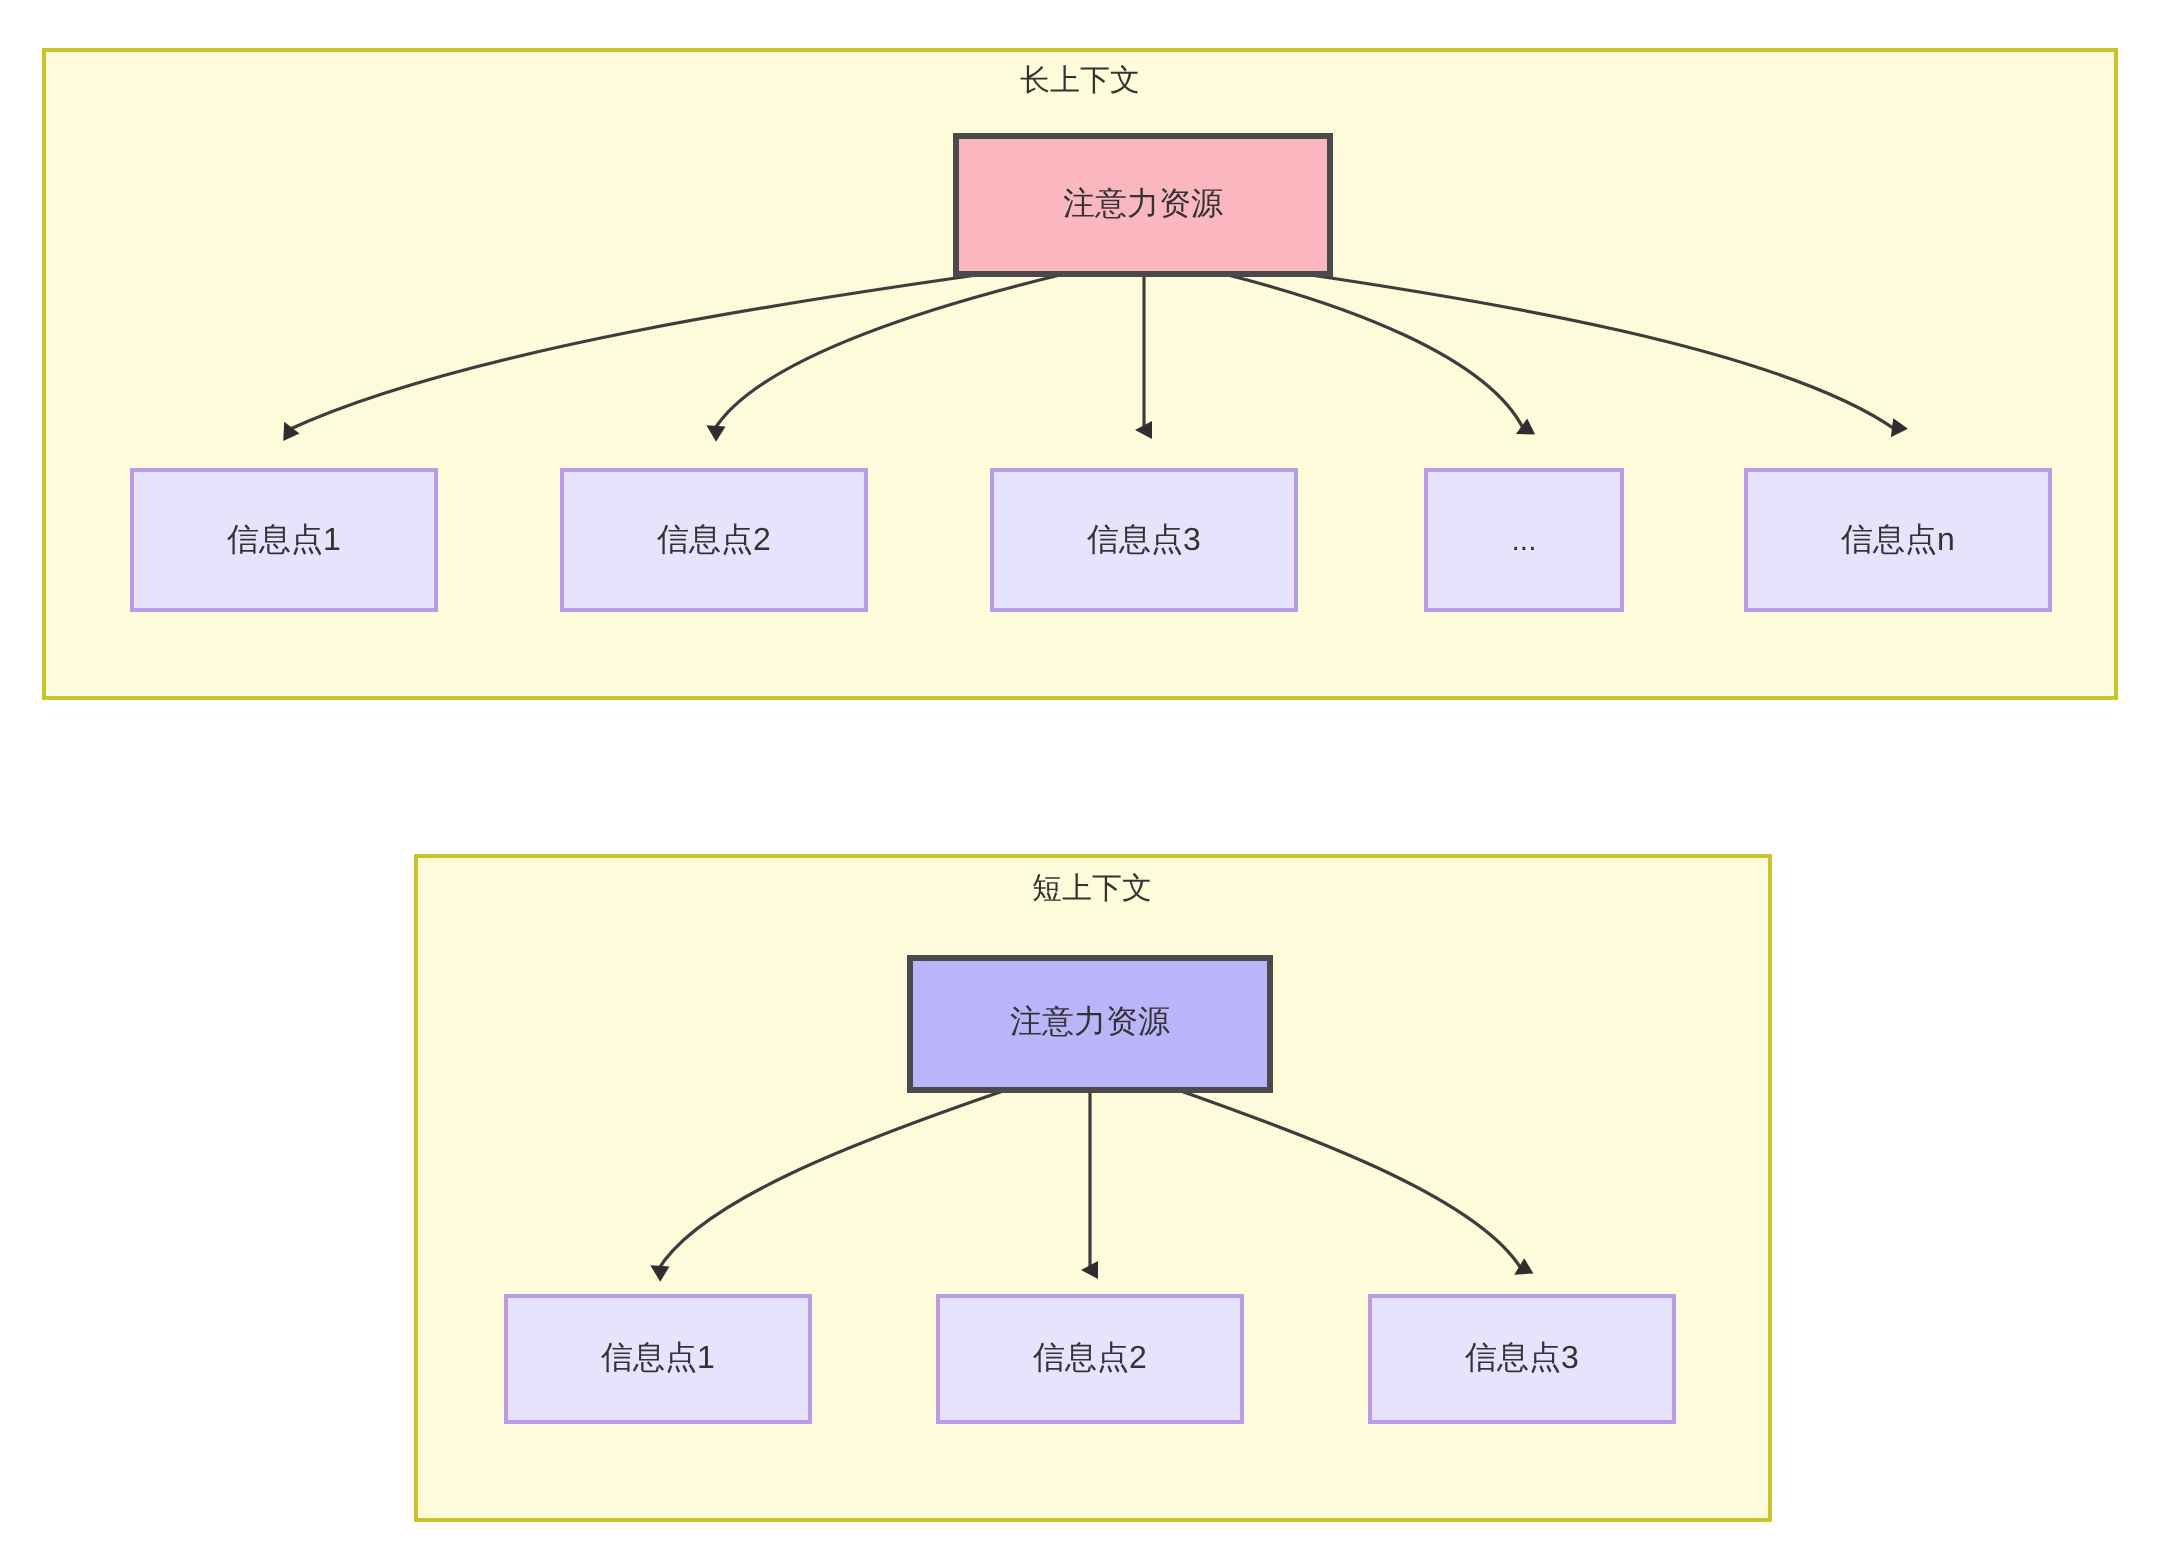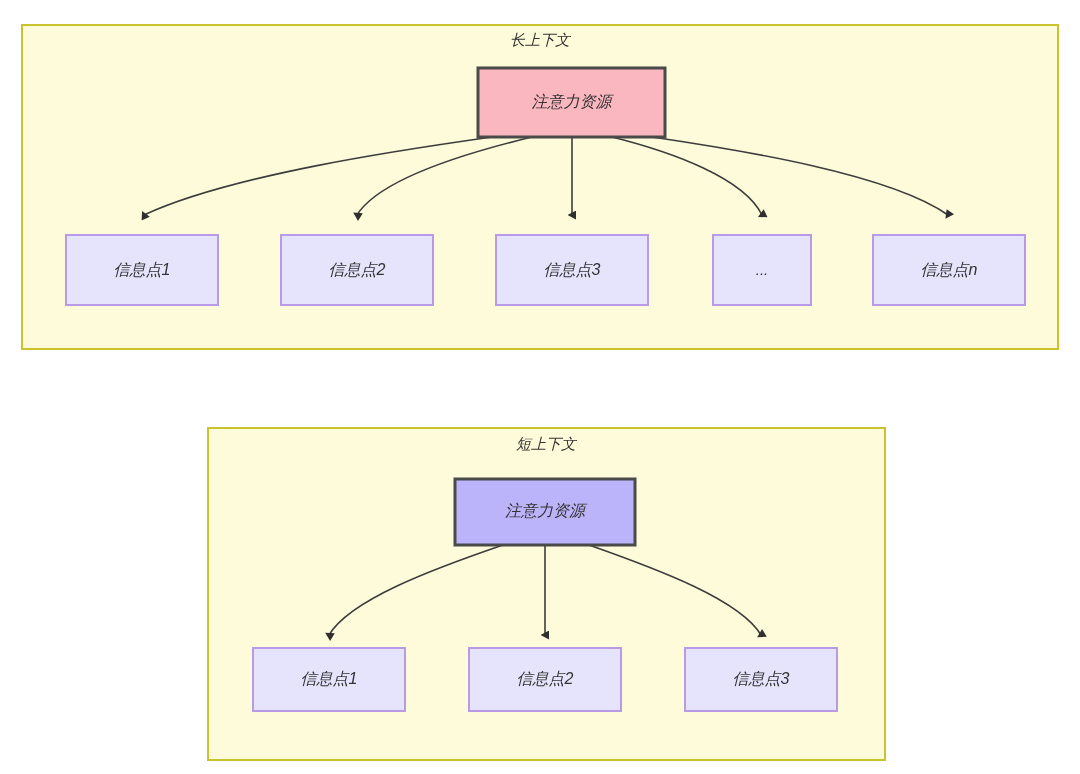--- a/index.html
+++ b/index.html
@@ -13,21 +13,20 @@
     font-family: "Liberation Sans", "DejaVu Sans", sans-serif;
     position: relative;
     overflow: hidden;
   }
   #diagram-root {
     position: absolute;
     left: 0;
     top: 0;
     width: 1080px;
     height: 659px;
-    font-style: italic;
   }
   svg.diagram {
     display: block;
     width: 1080px;
     height: 774px;
   }
   .container-rect {
     fill: #fdfbd9;
     stroke: #cbc32e;
     stroke-width: 2;

